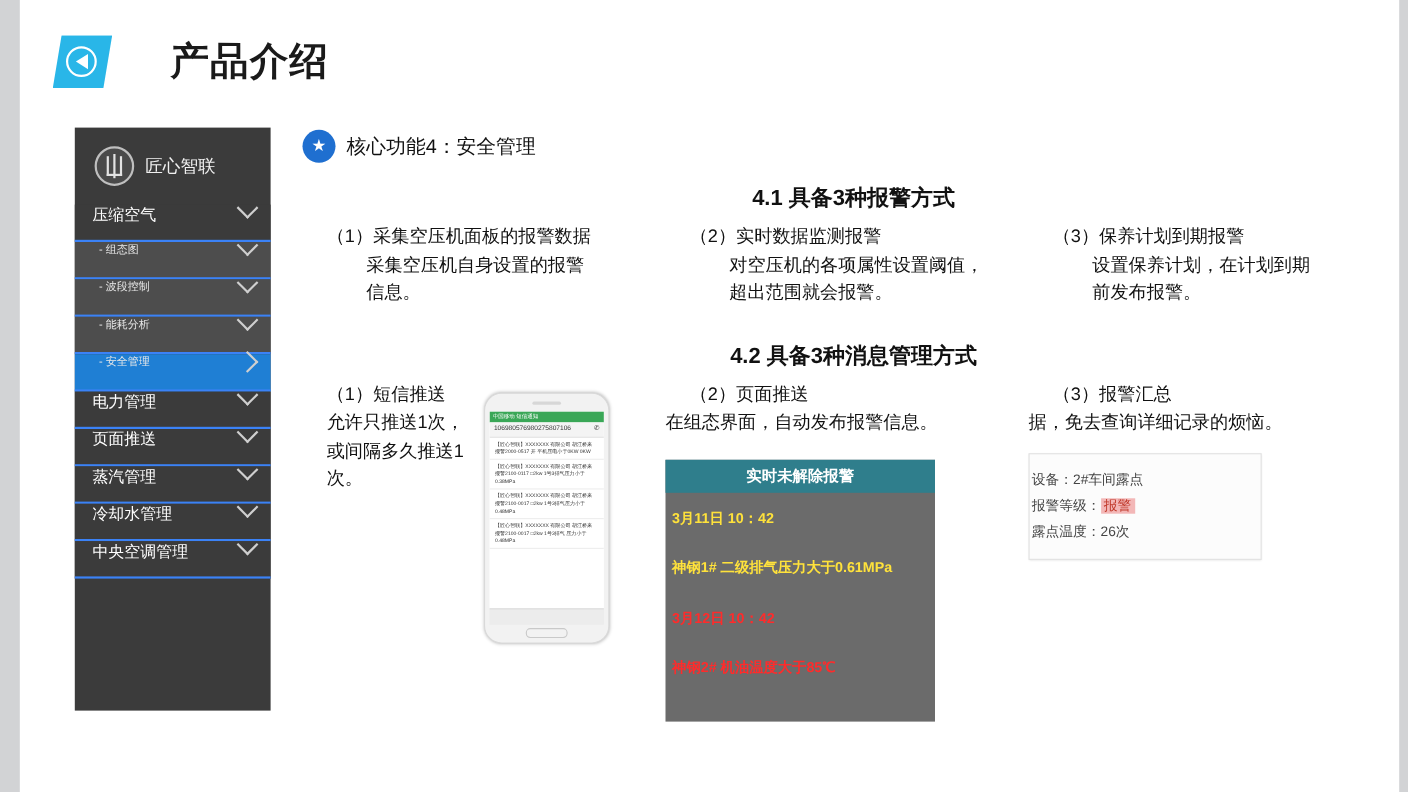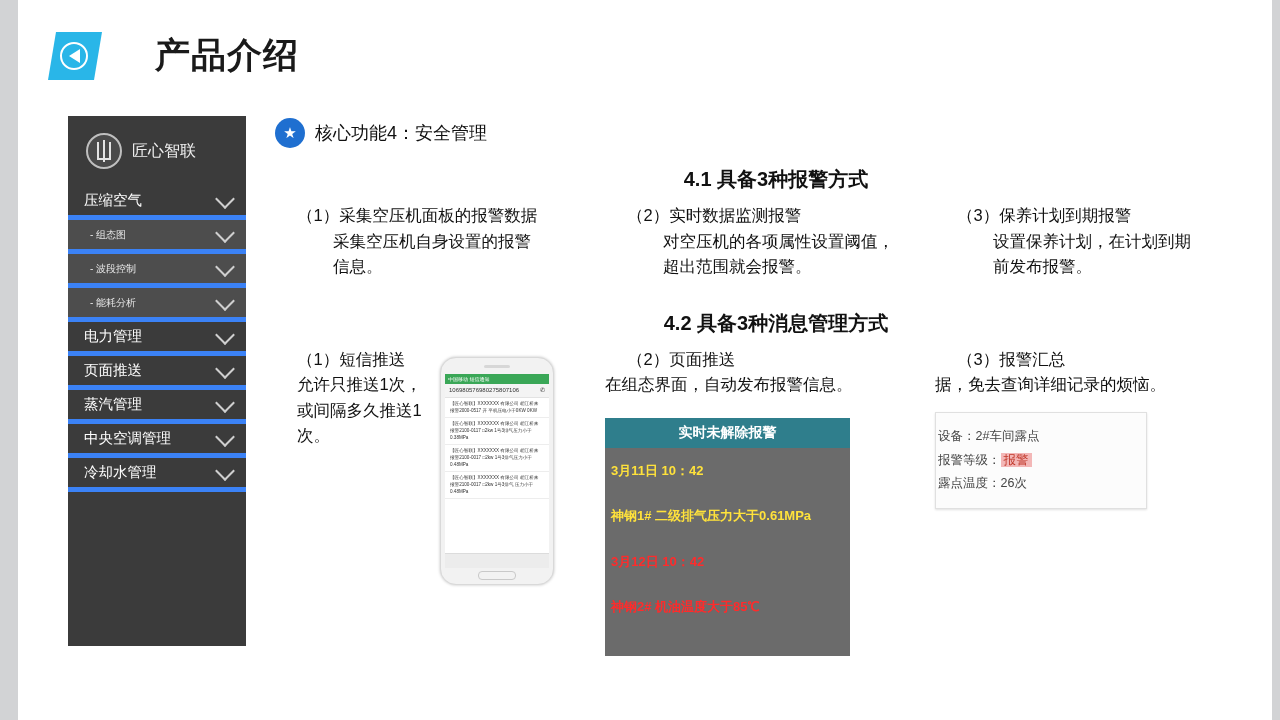--- a/index.html
+++ b/index.html
@@ -105,26 +105,25 @@
     width: 2px; height: 22px;
     background: #e3e3e3;
   }
   .sb-brand-name {
     font-size: 16px;
     color: #f0f0f0;
   }
   .sb-item {
     height: 34px;
     display: flex;
-    align-items: center;
     justify-content: space-between;
     padding: 0 14px 0 16px;
     box-sizing: border-box;
     font-size: 14.5px;
-    border-bottom: 5px solid #3b82f6;
+    border-bottom: 2px solid #3b82f6;
   }
   .sb-item.active {
     background: #1f7fd4;
   }
   .sb-item.sub {
     background: #4d4d4d;
     font-size: 10px;
     padding-left: 22px;
     color: #e8e8e8;
   }
@@ -351,38 +350,42 @@
     <span class="chev"></span>
   </div>
   <div class="sb-item sub">
     <span>- 波段控制</span>
     <span class="chev"></span>
   </div>
   <div class="sb-item sub">
     <span>- 能耗分析</span>
     <span class="chev"></span>
   </div>
+  <div class="sb-item sub active">
+    <span>- 安全管理</span>
+    <span class="chev right"></span>
+  </div>
   <div class="sb-item main">
     <span>电力管理</span>
     <span class="chev"></span>
   </div>
   <div class="sb-item main">
     <span>页面推送</span>
     <span class="chev"></span>
   </div>
   <div class="sb-item main">
     <span>蒸汽管理</span>
     <span class="chev"></span>
   </div>
   <div class="sb-item main">
+    <span>冷却水管理</span>
+    <span class="chev"></span>
+  </div>
+  <div class="sb-item main">
     <span>中央空调管理</span>
-    <span class="chev"></span>
-  </div>
-  <div class="sb-item main">
-    <span>冷却水管理</span>
     <span class="chev"></span>
   </div>
 </div>
 
 <div class="content">
 
   <div class="core-line">
     <div class="core-badge">
         <span class="star">★</span>
       </div>

